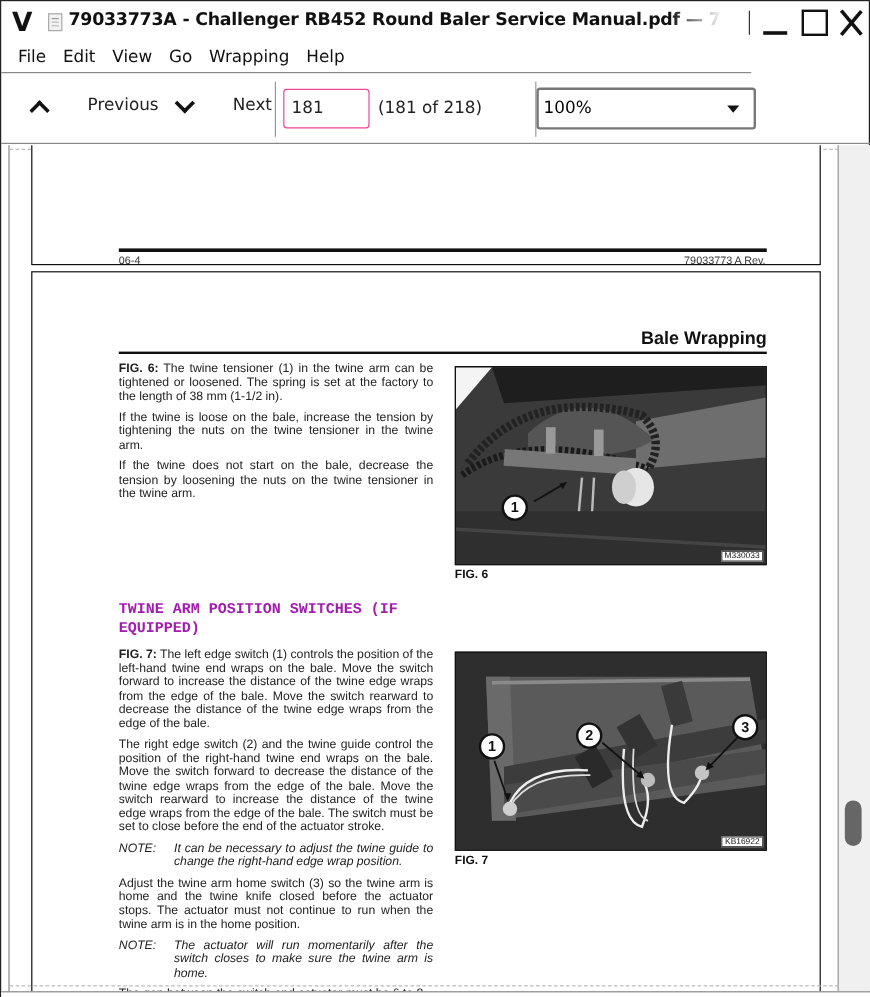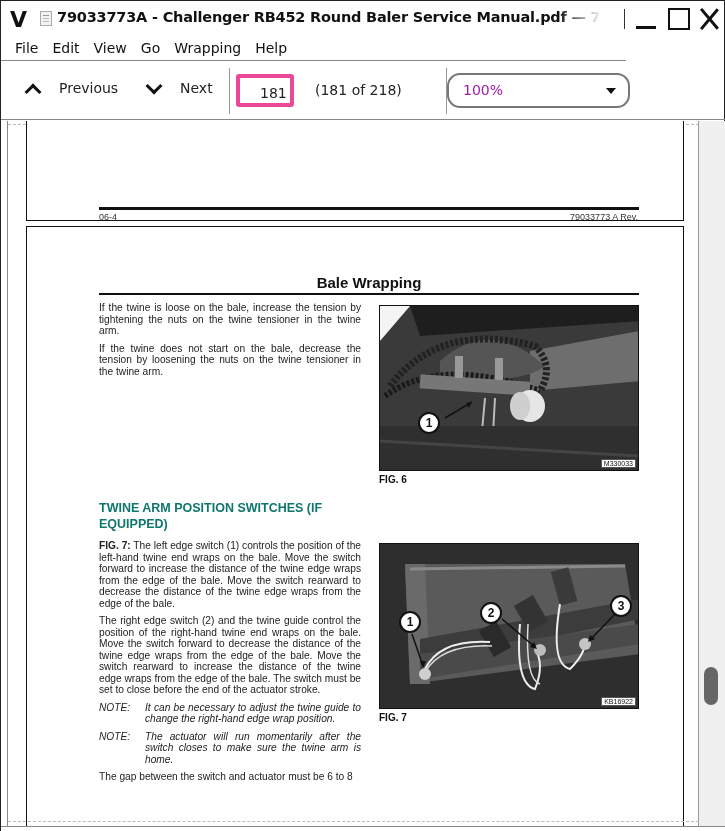--- a/index.html
+++ b/index.html
@@ -24,53 +24,53 @@
   .btn-close::before, .btn-close::after { content: ""; position: absolute; left: 12px; top: 0px; width: 2.5px; height: 26px; background: #111; }
   .btn-close::before { transform: rotate(40deg); }
   .btn-close::after { transform: rotate(-40deg); }
 
   
   .menubar { position: absolute; left: 0; top: 36px; width: 625px; height: 24px; border-bottom: 1px solid #888; display: flex; padding-left: 14px; }
   .menu-item { font-size: 14px; color: #111; margin-right: 14px; line-height: 22px; }
 
   
   .toolbar { position: absolute; left: 0; top: 61px; width: 725px; height: 58px; border-bottom: 1px solid #888; }
-  .tb-btn { position: absolute; top: 18px; display: flex; align-items: center; font-size: 14px; color: #222; }
+  .tb-btn { position: absolute; top: 18px; display: flex; align-items: center; font-size: 14px; color: #222; gap: 14px; }
   .tb-prev { left: 24px; }
   .tb-next { left: 145px; }
   .chev { width: 14px; height: 14px; margin-right: 20px; position: relative; }
   .chev-up::before { content: ""; position: absolute; left: 2px; top: 5px; width: 9px; height: 9px; border-left: 3px solid #111; border-top: 3px solid #111; transform: rotate(45deg); }
   .chev-down::before { content: ""; position: absolute; left: 2px; top: -1px; width: 9px; height: 9px; border-right: 3px solid #111; border-bottom: 3px solid #111; transform: rotate(45deg); }
   .tb-next .chev { margin-right: 20px; }
   .tb-divider { position: absolute; top: 6px; width: 1px; height: 46px; background: #999; }
-  .page-input { position: absolute; left: 235px; top: 12px; width: 58px; height: 33px; border: 4px solid #ec4899; border-radius: 3px; font-size: 14px; padding-left: 20px; line-height: 31px; color: #222; background: #fff; }
+  .page-input { position: absolute; left: 235px; top: 12px; width: 72px; height: 33px; border: 1px solid #ec4899; border-radius: 3px; font-size: 14px; padding-left: 6px; line-height: 31px; color: #222; background: #fff; }
   .page-count { position: absolute; left: 314px; top: 20px; font-size: 14px; color: #222; }
-  .zoom-select { position: absolute; left: 446px; top: 11px; width: 183px; height: 35px; border: 2px solid #777; border-radius: 13px; font-size: 14px; padding-left: 14px; line-height: 31px; color: #a21caf; background: #fff; }
+  .zoom-select { position: absolute; left: 446px; top: 11px; width: 183px; height: 35px; border: 2px solid #777; border-radius: 3px; font-size: 14px; padding-left: 4px; line-height: 31px; color: #000000; background: #fff; }
   .zoom-arrow { position: absolute; right: 12px; top: 13px; width: 0; height: 0; border-left: 5px solid transparent; border-right: 5px solid transparent; border-top: 6px solid #111; }
 
   
   .viewport { position: absolute; left: 6px; top: 120px; width: 718px; height: 705px; overflow: hidden; background: #fff; border-left: 1px solid #888; }
   .dash-top { position: absolute; left: 0; top: 3px; width: 691px; border-top: 1px dashed #bbb; }
   .dash-bottom { position: absolute; left: 0; top: 700px; width: 691px; border-top: 1px dashed #bbb; z-index: 5; }
 
   .page { position: absolute; background: #fff; border: 1.5px solid #111; }
   .page-prev { left: 18px; top: -10px; width: 658px; height: 110px; }
   .page-cur { left: 18px; top: 105px; width: 658px; height: 700px; }
 
   .footer-rule { position: absolute; left: 72px; top: 95px; width: 540px; height: 3px; background: #111; }
   .footer-left { position: absolute; left: 72px; top: 100px; font-family: "Liberation Sans", sans-serif; font-size: 9px; color: #333; }
   .footer-right { position: absolute; right: 45px; top: 100px; font-family: "Liberation Sans", sans-serif; font-size: 9px; color: #333; }
 
-  .section-header { position: absolute; left: 72px; top: 47px; width: 540px; border-bottom: 2px solid #111; text-align: center; font-family: "Liberation Sans", sans-serif; font-size: 15px; font-weight: bold; padding-bottom: 2px; color: #111; }
+  .section-header { position: absolute; left: 72px; top: 47px; width: 540px; border-bottom: 2px solid #111; text-align: right; font-family: "Liberation Sans", sans-serif; font-size: 15px; font-weight: bold; padding-bottom: 2px; color: #111; }
 
   .text-col { position: absolute; left: 72px; width: 262px; font-family: "Liberation Sans", sans-serif; font-size: 10.2px; line-height: 11.5px; color: #222; text-align: justify; }
   .text-col p { margin-bottom: 6px; }
   .text-col b { font-weight: bold; }
   .col1 { top: 75px; }
-  .heading2 { position: absolute; left: 72px; top: 273px; width: 262px; font-family: Liberation Sans, sans-serif; font-size: 12.5px; font-weight: bold; line-height: 16px; color: #0f766e; }
+  .heading2 { position: absolute; left: 72px; top: 273px; width: 262px; font-family: Liberation Mono, monospace; font-size: 12.5px; font-weight: bold; line-height: 16px; color: #a21caf; }
   .col2 { top: 313px; }
   .note { font-style: italic; padding-left: 46px; text-indent: -46px; text-align: justify; }
   .note .note-label { display: inline-block; width: 46px; text-indent: 0; }
 
   .figure { position: absolute; left: 352px; width: 260px; background: #2b2b2b; border: 1px solid #111; overflow: hidden; }
   .fig6 { top: 78px; height: 166px; }
   .fig7 { top: 316px; height: 166px; }
   .fig-caption { position: absolute; left: 352px; font-family: "Liberation Sans", sans-serif; font-size: 10px; font-weight: bold; color: #111; text-align: right; }
   .cap6 { top: 247px; }
   .cap7 { top: 485px; }
@@ -131,20 +131,21 @@
     <div class="page page-prev">
       <div class="footer-rule"></div>
       <span class="footer-left">06-4</span>
       <span class="footer-right">79033773 A Rev.</span>
     </div>
 
     <div class="page page-cur">
       <div class="section-header">Bale Wrapping</div>
 
       <div class="text-col col1">
+        <p><b>FIG. 6:</b> <span>The twine tensioner (1) in the twine arm can be tightened or loosened. The spring is set at the factory to the length of 38 mm (1-1/2 in).</span></p>
         <p>If the twine is loose on the bale, increase the tension by tightening the nuts on the twine tensioner in the twine arm.</p>
         <p>If the twine does not start on the bale, decrease the tension by loosening the nuts on the twine tensioner in the twine arm.</p>
       </div>
 
       <div class="figure fig6">
         <svg width="260" height="166" viewBox="0 0 260 166">
           <rect width="260" height="166" fill="#3a3a3a"></rect>
           <polygon points="0,0 30,0 0,35" fill="#f4f4f4"></polygon>
           <polygon points="30,0 260,0 260,15 40,30" fill="#1e1e1e"></polygon>
           <path d="M150 45 L260 25 L260 75 L150 85 Z" fill="#6e6e6e"></path>
@@ -167,20 +168,21 @@
         <span class="fig-code">M330033</span>
       </div>
       <span class="fig-caption cap6">FIG. 6</span>
 
       <div class="heading2">TWINE ARM POSITION SWITCHES (IF EQUIPPED)</div>
 
       <div class="text-col col2">
         <p><b>FIG. 7:</b> <span>The left edge switch (1) controls the position of the left-hand twine end wraps on the bale. Move the switch forward to increase the distance of the twine edge wraps from the edge of the bale. Move the switch rearward to decrease the distance of the twine edge wraps from the edge of the bale.</span></p>
         <p>The right edge switch (2) and the twine guide control the position of the right-hand twine end wraps on the bale. Move the switch forward to decrease the distance of the twine edge wraps from the edge of the bale. Move the switch rearward to increase the distance of the twine edge wraps from the edge of the bale. The switch must be set to close before the end of the actuator stroke.</p>
         <p class="note"><span class="note-label">NOTE:</span><span>It can be necessary to adjust the twine guide to change the right-hand edge wrap position.</span></p>
+        <p>Adjust the twine arm home switch (3) so the twine arm is home and the twine knife closed before the actuator stops. The actuator must not continue to run when the twine arm is in the home position.</p>
         <p class="note"><span class="note-label">NOTE:</span><span>The actuator will run momentarily after the switch closes to make sure the twine arm is home.</span></p>
         <p>The gap between the switch and actuator must be 6 to 8</p>
       </div>
 
       <div class="figure fig7">
         <svg width="260" height="166" viewBox="0 0 260 166">
           <rect width="260" height="166" fill="#2e2e2e"></rect>
           <polygon points="25,20 245,20 260,110 30,140" fill="#5a5a5a"></polygon>
           <polygon points="25,20 45,20 50,140 30,140" fill="#6a6a6a"></polygon>
           <line x1="30" y1="25" x2="245" y2="22" stroke="#8a8a8a" stroke-width="3"></line>

